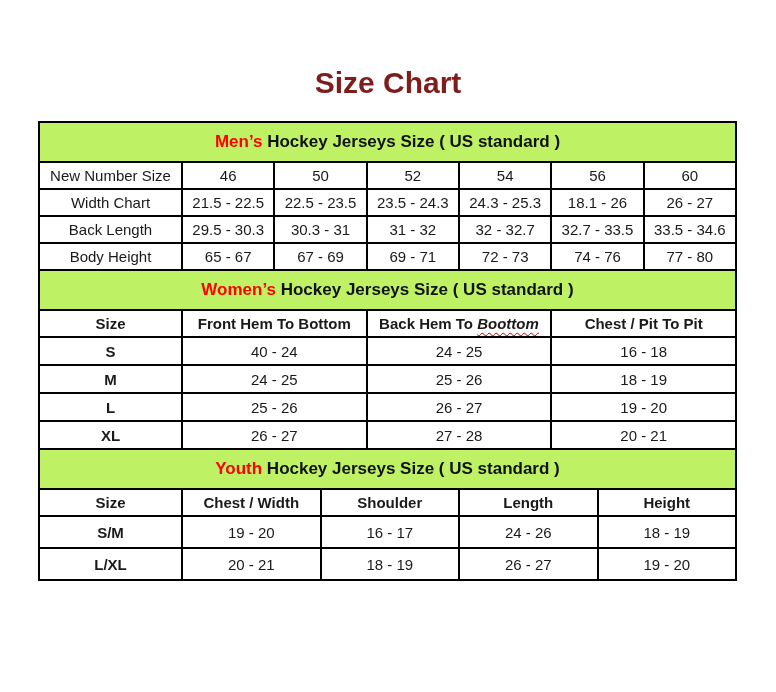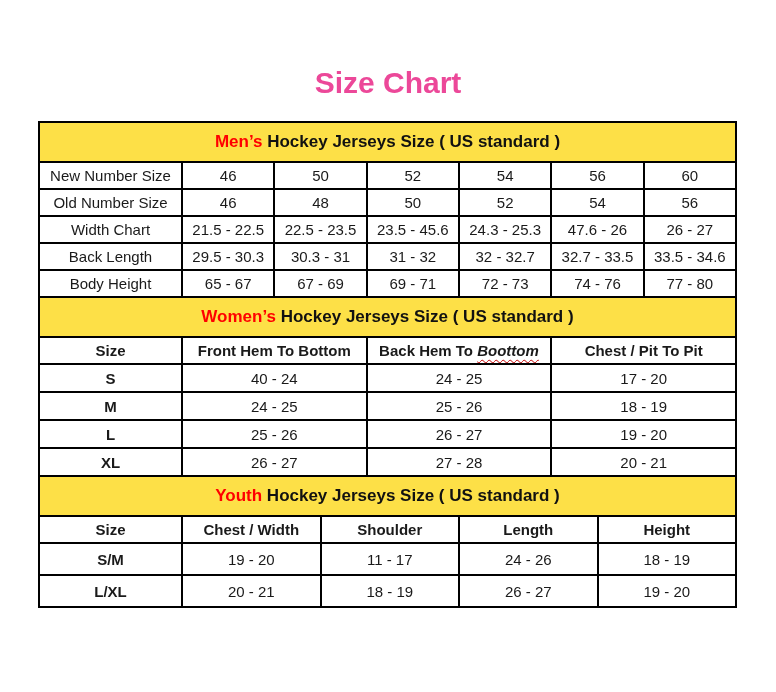--- a/index.html
+++ b/index.html
@@ -10,21 +10,21 @@
     color: #1a1a1a;
     overflow: hidden;
     position: relative;
   }
   .page-title {
     position: absolute;
     top: 66px; left: 0; width: 776px;
     text-align: center;
     font-size: 30px;
     font-weight: bold;
-    color: #ec4899;
+    color: #7f1d1d;
     letter-spacing: 0px;
   }
   .chart-wrap {
     position: absolute;
     left: 38px; top: 121px;
     width: 699px;
   }
   table {
     width: 699px;
     border-collapse: collapse;
@@ -34,21 +34,21 @@
   th, td {
     border: 2px solid #000000;
     text-align: center;
     vertical-align: middle;
     font-size: 15px;
     overflow: hidden;
     white-space: nowrap;
   }
   col.label-col { width: 143px; }
   .band-row td {
-    background: #fde047;
+    background: #bef264;
     height: 40px;
     font-size: 17px;
     font-weight: bold;
   }
   .band-red { color: #FF0000; }
   .band-black { color: #111111; }
   .header-row th { height: 27px; font-weight: bold; }
   .mens-row    { height: 27px; }
   .womens-row  { height: 28px; }
   .youth-row   { height: 32px; }
@@ -84,35 +84,26 @@
     <tr class="mens-row">
       <td class="row-label-plain">New Number Size</td>
       <td>46</td>
       <td>50</td>
       <td>52</td>
       <td>54</td>
       <td>56</td>
       <td>60</td>
     </tr>
     <tr class="mens-row">
-      <td class="row-label-plain">Old Number Size</td>
-      <td>46</td>
-      <td>48</td>
-      <td>50</td>
-      <td>52</td>
-      <td>54</td>
-      <td>56</td>
-    </tr>
-    <tr class="mens-row">
       <td class="row-label-plain">Width Chart</td>
       <td>21.5 - 22.5</td>
       <td>22.5 - 23.5</td>
-      <td>23.5 - 45.6</td>
+      <td>23.5 - 24.3</td>
       <td>24.3 - 25.3</td>
-      <td>47.6 - 26</td>
+      <td>18.1 - 26</td>
       <td>26 - 27</td>
     </tr>
     <tr class="mens-row">
       <td class="row-label-plain">Back Length</td>
       <td>29.5 - 30.3</td>
       <td>30.3 - 31</td>
       <td>31 - 32</td>
       <td>32 - 32.7</td>
       <td>32.7 - 33.5</td>
       <td>33.5 - 34.6</td>
@@ -143,21 +134,21 @@
     <tr class="header-row">
       <th>Size</th>
       <th>Front Hem To Bottom</th>
       <th><span>Back Hem To </span><span class="misspelled">Boottom</span></th>
       <th>Chest / Pit To Pit</th>
     </tr>
     <tr class="womens-row">
       <th class="row-label">S</th>
       <td>40 - 24</td>
       <td>24 - 25</td>
-      <td>17 - 20</td>
+      <td>16 - 18</td>
     </tr>
     <tr class="womens-row">
       <th class="row-label">M</th>
       <td>24 - 25</td>
       <td>25 - 26</td>
       <td>18 - 19</td>
     </tr>
     <tr class="womens-row">
       <th class="row-label">L</th>
       <td>25 - 26</td>
@@ -188,21 +179,21 @@
     <tr class="header-row">
       <th>Size</th>
       <th>Chest / Width</th>
       <th>Shoulder</th>
       <th>Length</th>
       <th>Height</th>
     </tr>
     <tr class="youth-row">
       <th class="row-label">S/M</th>
       <td>19 - 20</td>
-      <td>11 - 17</td>
+      <td>16 - 17</td>
       <td>24 - 26</td>
       <td>18 - 19</td>
     </tr>
     <tr class="youth-row">
       <th class="row-label">L/XL</th>
       <td>20 - 21</td>
       <td>18 - 19</td>
       <td>26 - 27</td>
       <td>19 - 20</td>
     </tr>

